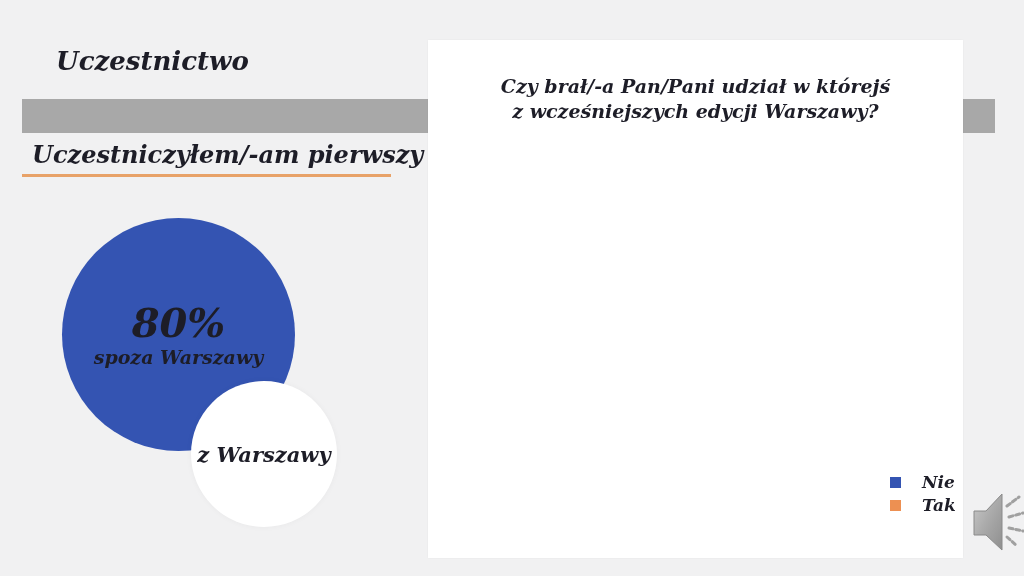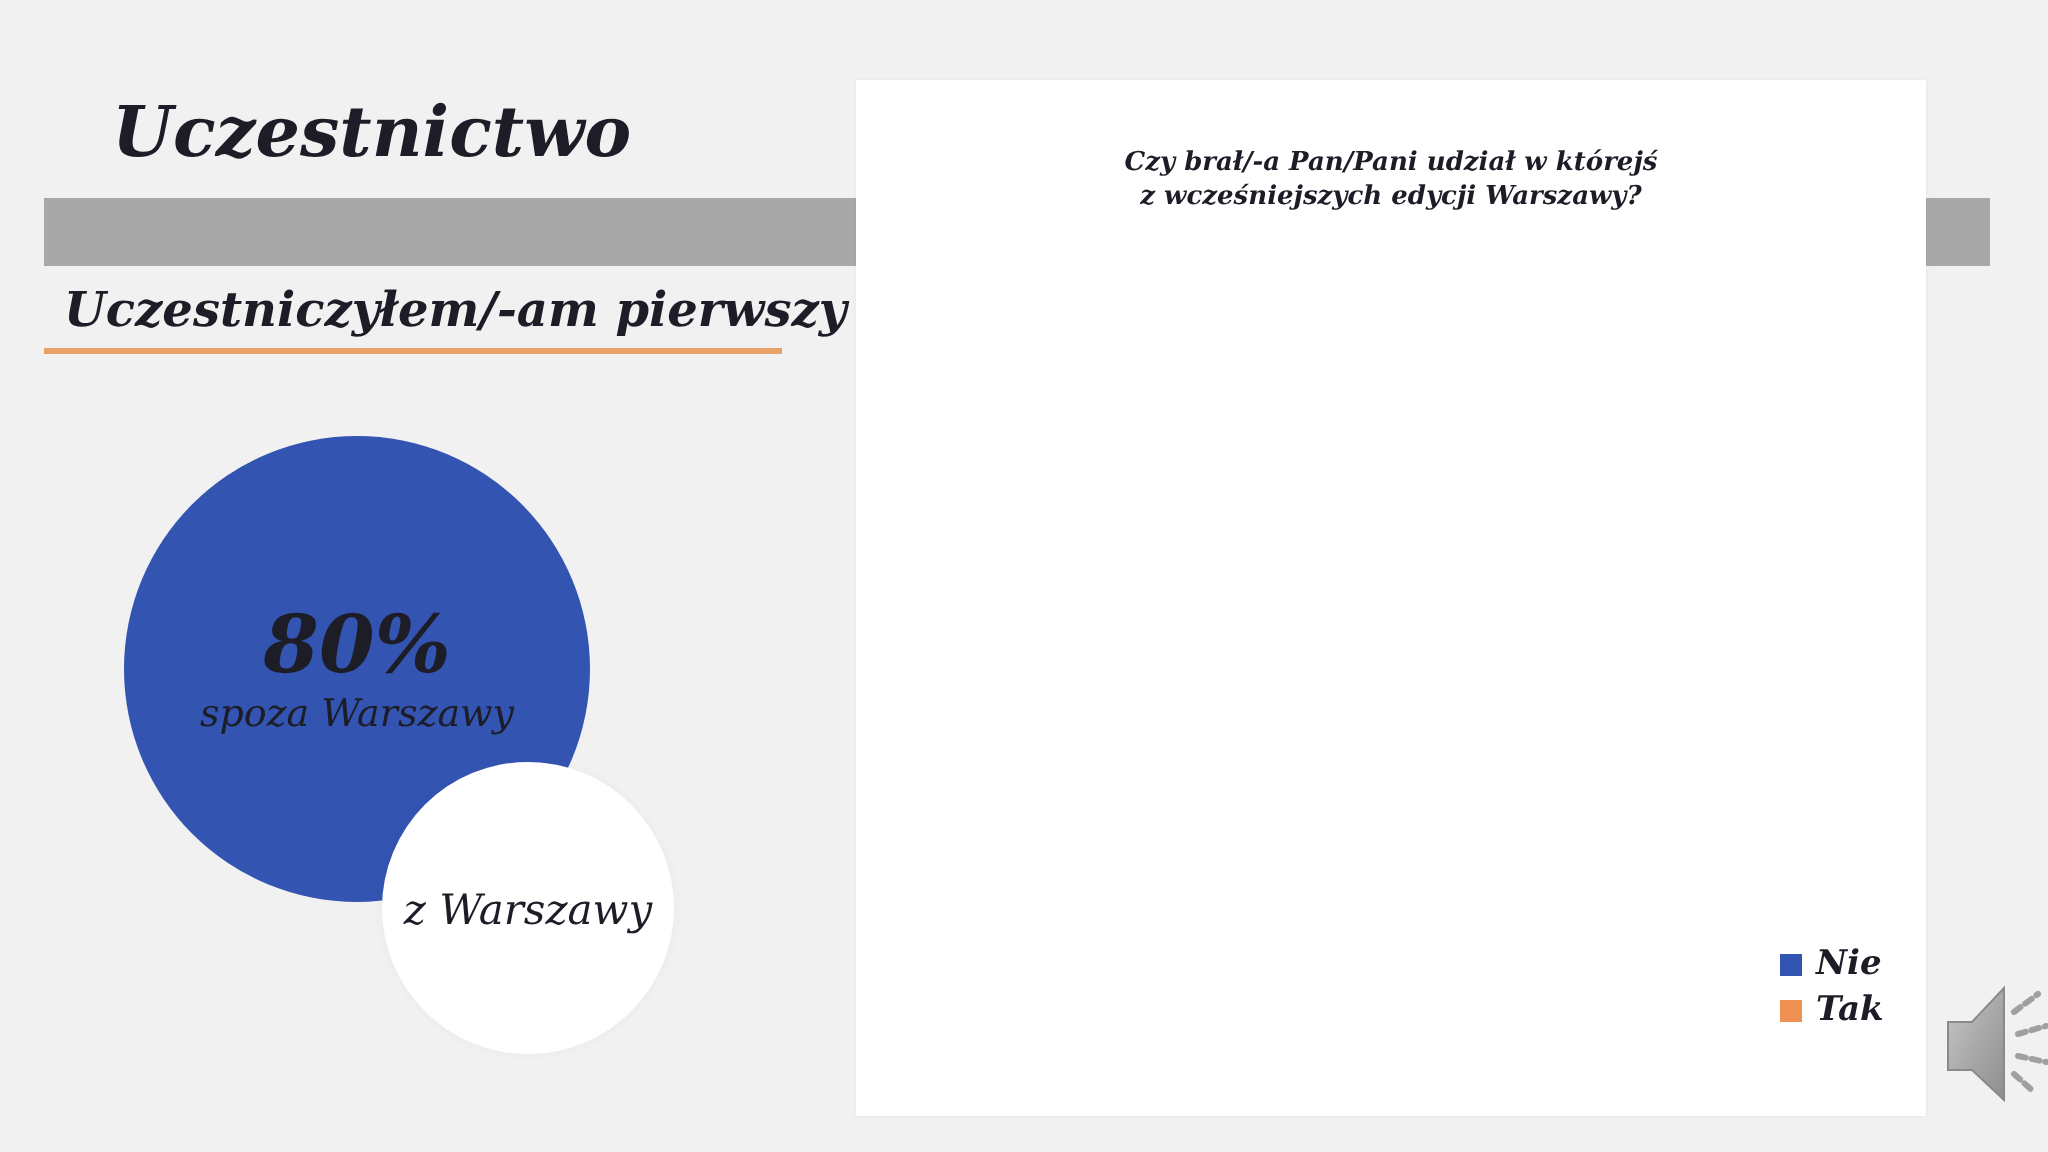--- a/index.html
+++ b/index.html
@@ -6,56 +6,56 @@
   body{
     width:1024px;height:576px;position:relative;overflow:hidden;
     background:#f1f1f2;
     font-family:"DejaVu Serif","Liberation Serif",serif;
     color:#1d1d27;
   }
   .abs{position:absolute;}
   
   .gray-bar{left:22px;top:99px;width:973px;height:34px;background:#a8a8a8;z-index:1;}
   .slide-title{
-    left:56px;top:46px;font-size:35px;font-weight:bold;font-style:italic;
+    left:56px;top:46px;font-size:26px;font-weight:bold;font-style:italic;
     letter-spacing:0px;z-index:2;white-space:nowrap;
   }
   .subtitle{
     left:32px;top:140px;font-size:24px;font-weight:bold;font-style:italic;
     white-space:nowrap;z-index:2;
   }
   .subtitle-underline{left:22px;top:174px;width:369px;height:3px;background:#E8A268;z-index:2;}
 
   
   .bubble{border-radius:50%;display:flex;flex-direction:column;align-items:center;
     justify-content:center;text-align:center;z-index:3;}
   .bubble-blue{left:62px;top:218px;width:233px;height:233px;}
   .bubble-white{left:191px;top:381px;width:146px;height:146px;background:#ffffff;z-index:4;
     box-shadow:0 0 6px rgba(0,0,0,0.04);}
   .bubble-value{font-weight:bold;font-style:italic;line-height:1.05;}
   .bubble-blue .bubble-value{font-size:40px;}
   .bubble-white .bubble-value{font-size:33px;}
-  .bubble-label{font-weight:normal;font-style:italic;}
+  .bubble-label{font-weight:bold;font-style:italic;}
   .bubble-blue .bubble-label{font-size:19px;margin-top:2px;}
   .bubble-white .bubble-label{font-size:21px;margin-top:1px;}
 
   
   .panel{left:428px;top:40px;width:535px;height:518px;background:#ffffff;z-index:2;
     box-shadow:0 0 2px rgba(0,0,0,0.05);}
   .chart-title{
     position:absolute;left:0;top:34px;width:100%;text-align:center;
-    font-size:13px;font-weight:bold;font-style:italic;line-height:1.3;
+    font-size:19px;font-weight:bold;font-style:italic;line-height:1.3;
   }
   .pie-wrap{position:absolute;left:112px;top:142px;width:311px;height:311px;}
   .pie-label{position:absolute;font-size:29px;font-weight:bold;font-style:italic;
     transform:translate(-50%,-50%);color:#111118;}
   .pie-label-0{left:227px;top:148px;}
   .pie-label-1{left:101px;top:175px;}
   .legend{position:absolute;left:426px;top:434px;display:flex;flex-direction:column;gap:6px;}
-  .legend-row{display:flex;align-items:center;gap:7px;padding-left:36px;}
+  .legend-row{display:flex;align-items:center;gap:21px;padding-left:36px;}
   .legend-swatch{width:11px;height:11px;display:inline-block;}
   .legend-label{font-size:17px;font-weight:bold;font-style:italic;line-height:1;}
 
   
   .speaker{left:971px;top:490px;width:54px;height:64px;z-index:5;cursor:pointer;}
 </style>
 </head>
 <body style="background: rgb(241, 241, 242); color: rgb(29, 29, 39);">
 
 <div class="abs gray-bar" style="background: rgb(168, 168, 168);"></div>

